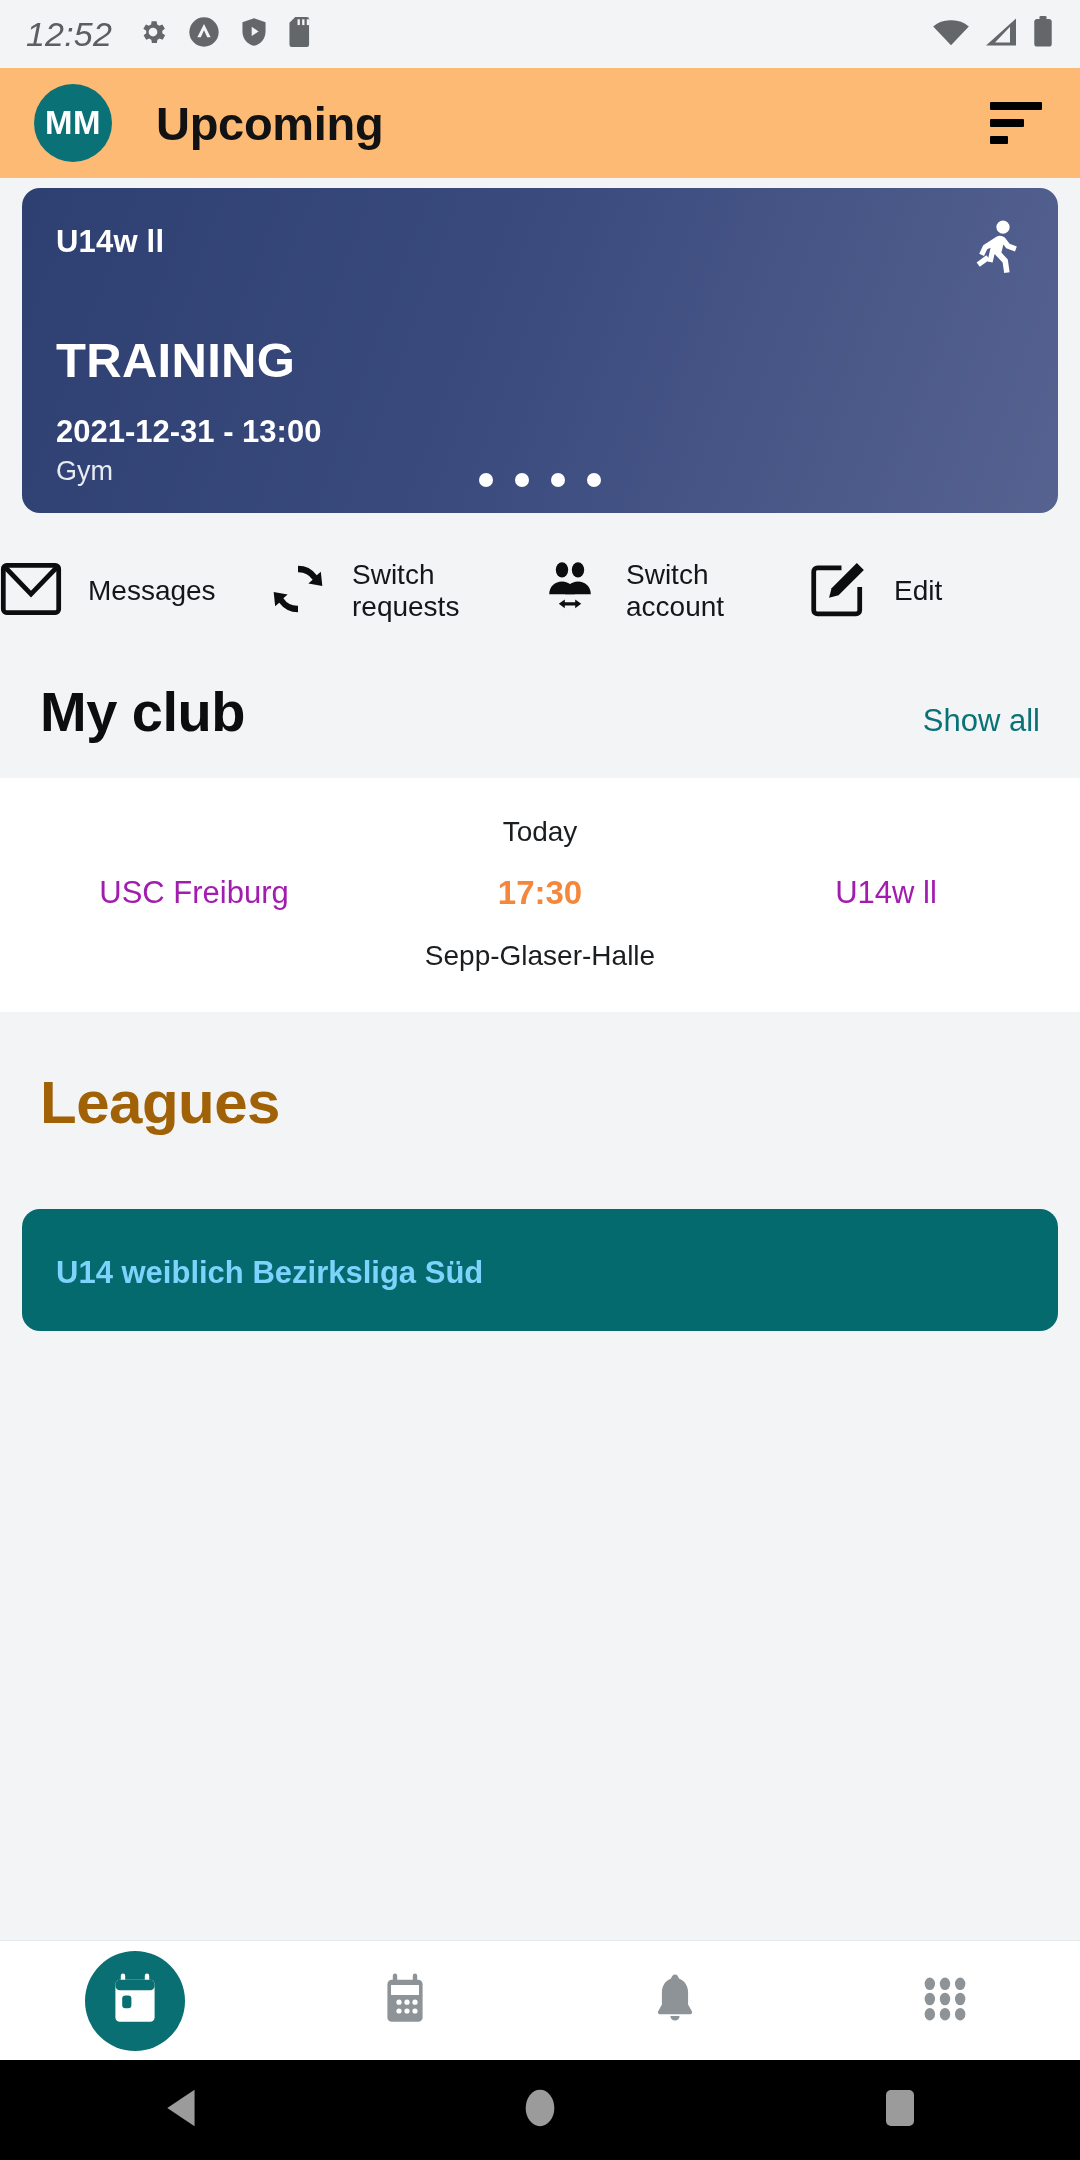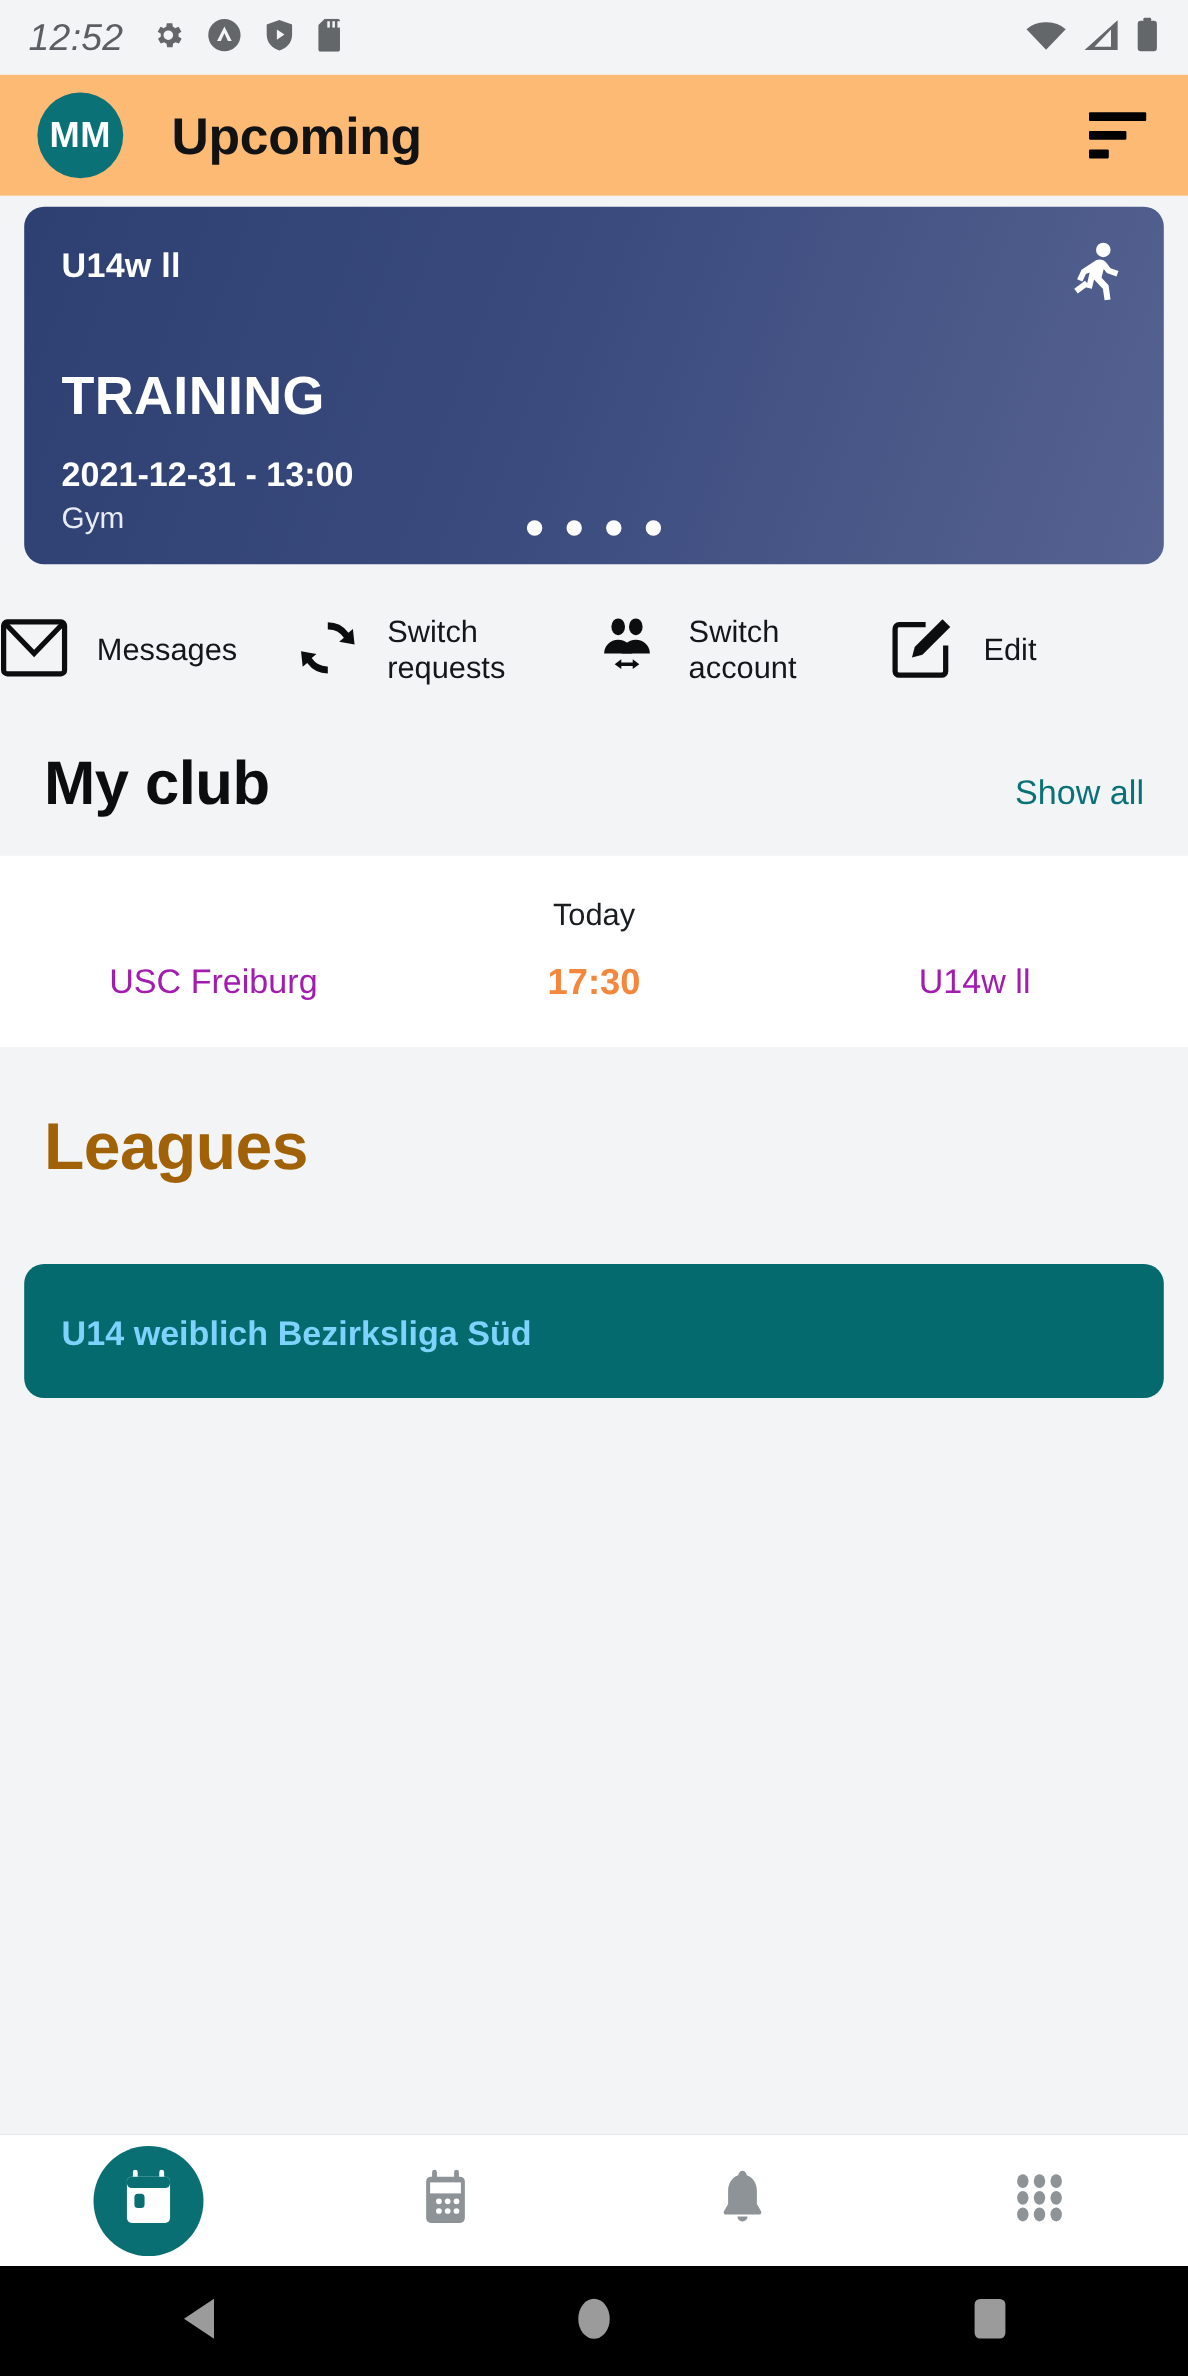--- a/index.html
+++ b/index.html
@@ -288,20 +288,21 @@
 
   <div class="matches">
 
     <div class="match">
       <div class="match-date">Today</div>
       <div class="match-row">
         <div class="m-team home">USC Freiburg</div>
         <div class="m-time">17:30</div>
         <div class="m-team away">U14w ll</div>
       </div>
+      <div class="match-venue">Sepp-Glaser-Halle</div>
     </div>
 
 
   </div>
 
   <div class="leagues-head">
     <div class="leagues-title">Leagues</div>
   </div>
   <div class="league-card-wrap">
     <div class="league-card">

